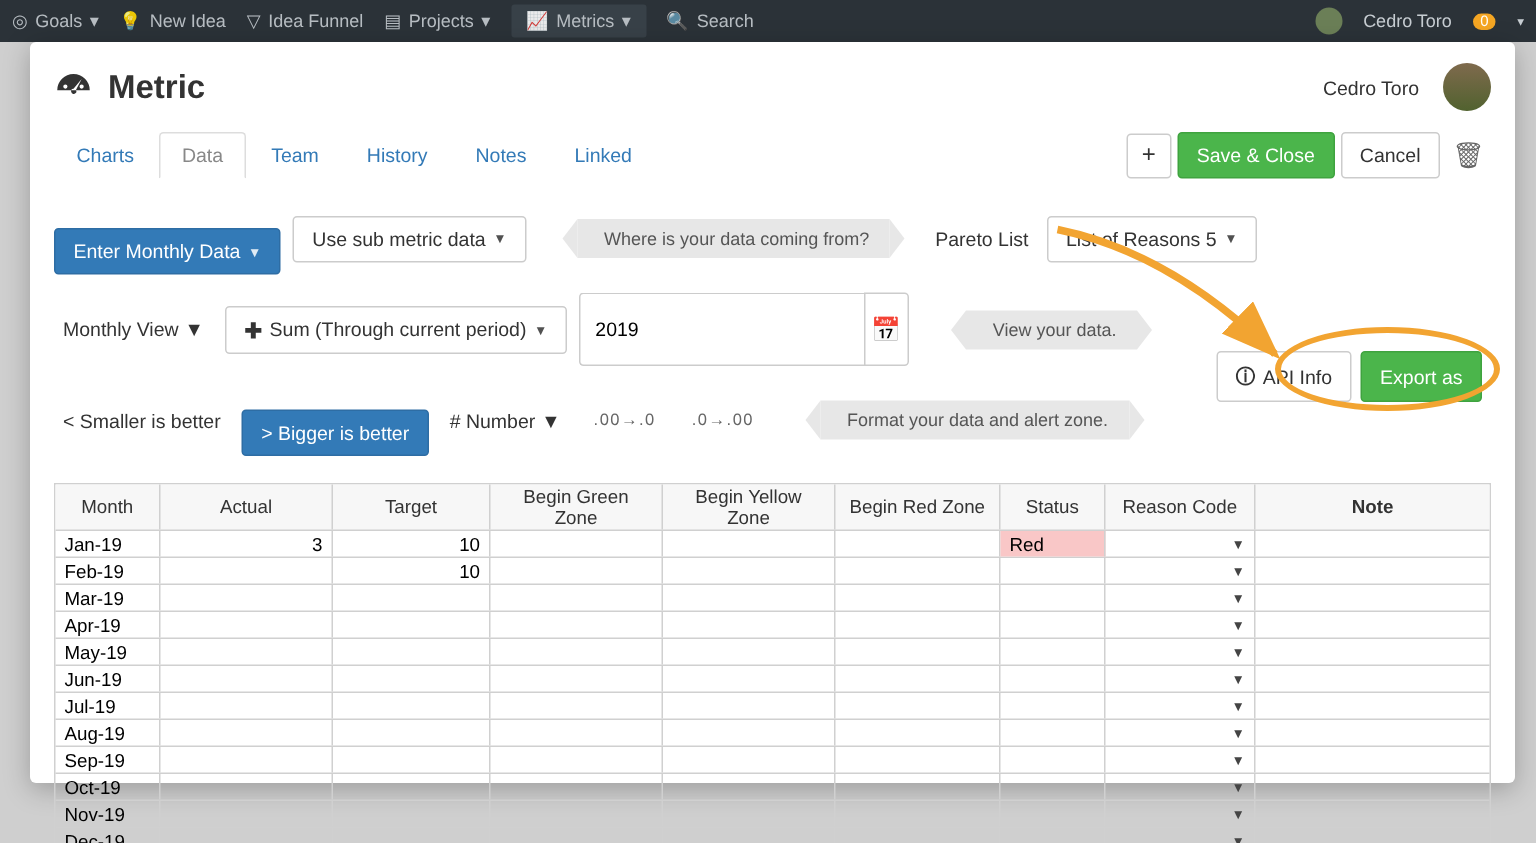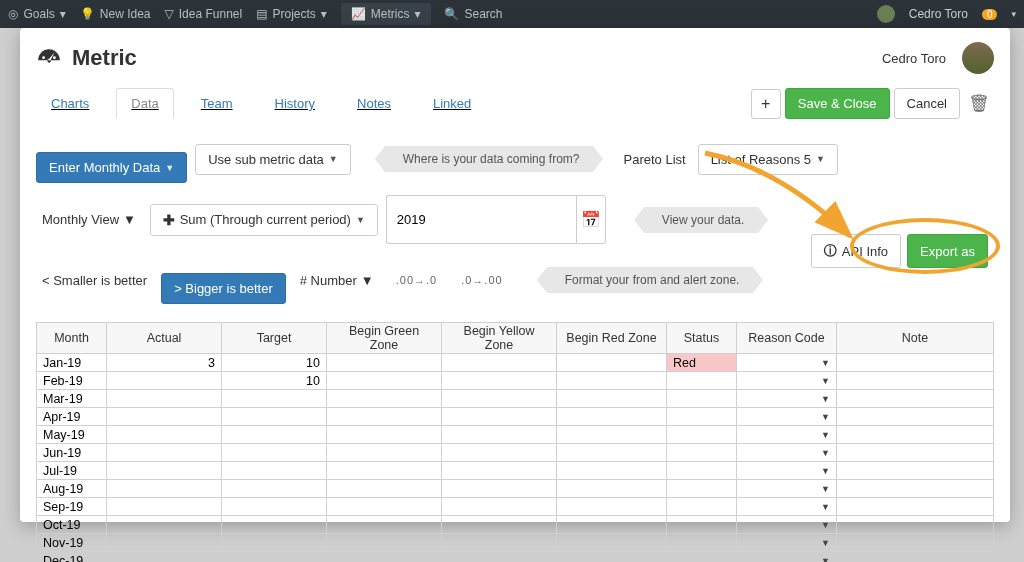--- a/index.html
+++ b/index.html
@@ -15,21 +15,21 @@
   .topnav .avatar-sm{width:18px;height:18px;border-radius:50%;background:#6b7f57;}
 
   .modal { position:absolute; left:20px; top:28px; right:14px; bottom:40px; background:#fff; border-radius:4px; box-shadow:0 4px 18px rgba(0,0,0,.25); padding:14px 16px 20px 16px; }
   .mhead { display:flex; align-items:center; gap:10px; }
   .mhead h1 { font-size:22px; font-weight:600; color:#333;text-align:center;}
   .mhead .sp{flex:1}
   .mhead .user{font-size:13px;color:#333;margin-right:6px;}
   .mhead .avatar{width:32px;height:32px;border-radius:50%;background:linear-gradient(#7f6a4d,#51622f);}
 
   .toolbar { display:flex; align-items:center; gap:4px; margin-top:14px; border-bottom:0; }
-  .tabs { display:flex; gap:12px;text-decoration:underline;}
+  .tabs { display:flex; gap:2px;}
   .tab { padding:7px 14px; font-size:13px; color:#337ab7; border:1px solid transparent; border-radius:3px 3px 0 0; cursor:pointer;}
   .tab.active { color:#888; border-color:#ddd; border-bottom-color:#fff; background:#fff;}
   .toolbar .sp{flex:1}
   .icnbtn{width:30px;height:30px;border:1px solid #ccc;border-radius:3px;display:flex;align-items:center;justify-content:center;background:#fff;cursor:pointer;font-size:16px;color:#333;}
   .btn{padding:7px 12px;font-size:13px;border-radius:3px;border:1px solid #ccc;background:#fff;cursor:pointer;color:#333;white-space:nowrap;display:inline-flex;align-items:center;gap:5px;}
   .btn.primary{background:#337ab7;border-color:#2e6da4;color:#fff;margin-top:17px;}
   .btn.success{background:#4bb54b;border-color:#3fa33f;color:#fff;}
   .btn .caret{font-size:9px;opacity:.85;}
 
   .row { display:flex; align-items:center; gap:8px; margin-top:12px; flex-wrap:nowrap;}
@@ -60,21 +60,21 @@
   .grid .c:last-child{border-right:none;}
   .c-month{width:70px;}
   .c-actual{width:115px;justify-content:flex-end;}
   .c-target{width:105px;justify-content:flex-end;}
   .c-bg{width:115px;justify-content:flex-end;}
   .c-by{width:115px;justify-content:flex-end;}
   .c-br{width:110px;justify-content:flex-end;}
   .c-status{width:70px;}
   .c-status.red{background:#f9c7c7;}
   .c-reason{width:100px;justify-content:flex-end;}
-  .c-note{flex:1;}
+  .c-note{flex:1;font-weight:bold;}
   .grid .r.head .c{justify-content:center;text-align:center;}
   .dd{font-size:9px;color:#444;}
 
   .trash{width:30px;height:30px;display:flex;align-items:center;justify-content:center;color:#666;font-size:17px;cursor:pointer;}
 
   svg.dash-icon{width:26px;height:26px;}
 </style>
 </head>
 <body>
 
@@ -166,21 +166,21 @@
   <div class="row">
     <span class="txtbtn">&lt; Smaller is better</span>
     <button class="btn primary">&gt; Bigger is better</button>
     <span class="txtbtn">
         <span># Number</span>
         <span class="caret">▼</span>
       </span>
     <span class="mini">.00→.0</span>
     <span class="mini">.0→.00</span>
     <div style="width:20px"></div>
-    <div class="hintband">Format your from and alert zone.</div>
+    <div class="hintband">Format your data and alert zone.</div>
   </div>
 
   <div class="actions">
     <button class="btn apiinfo">
         <b>ⓘ</b> 
         <span>API Info</span>
       </button>
     <button class="btn export">
         <span>Export as</span>
       </button>

